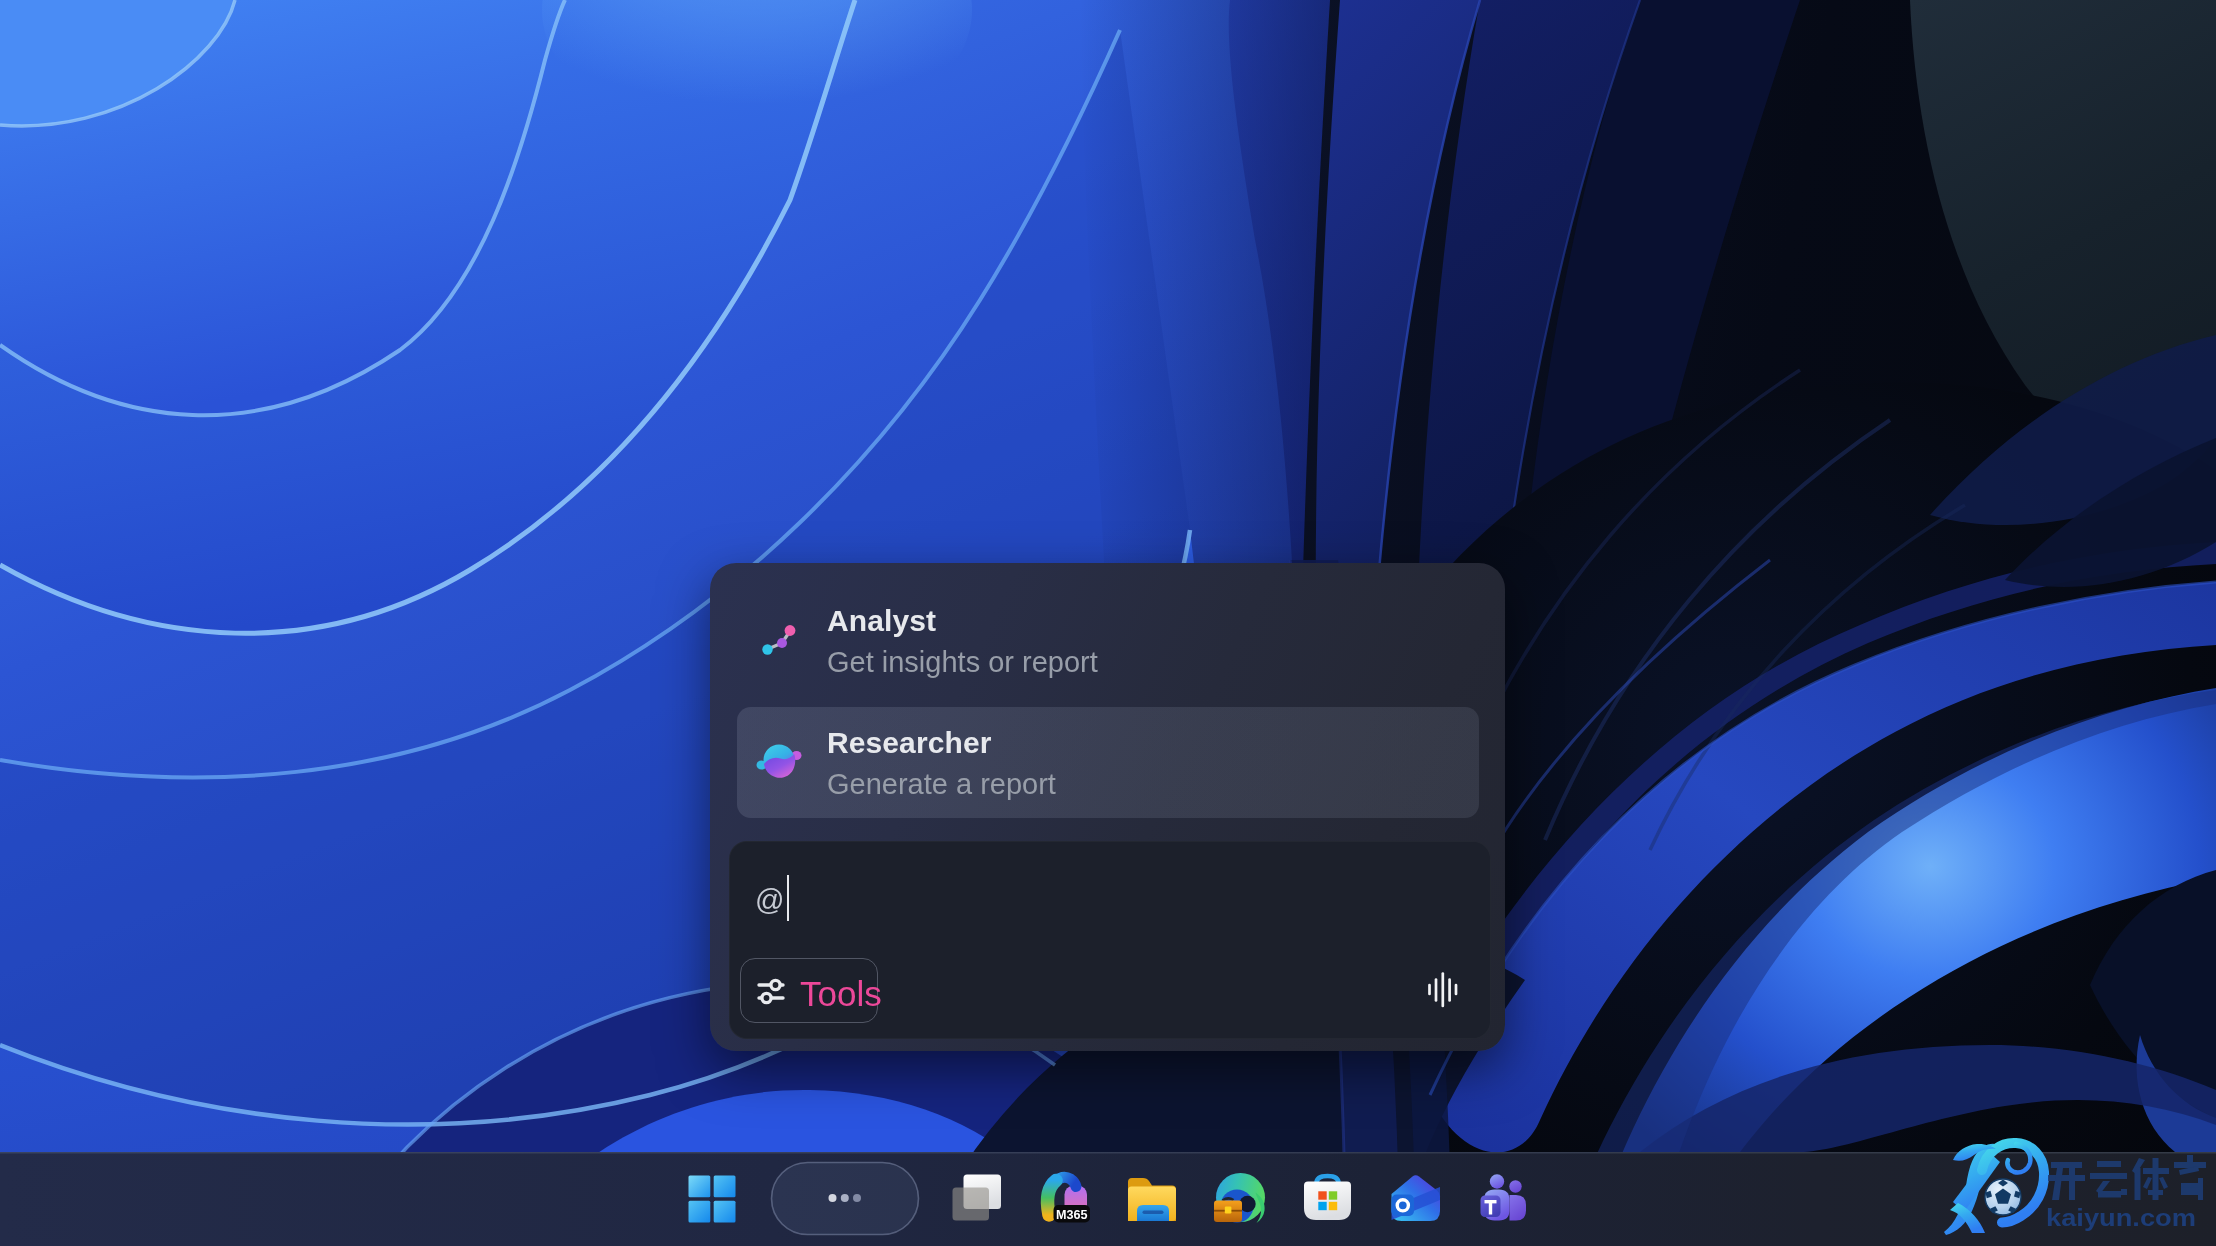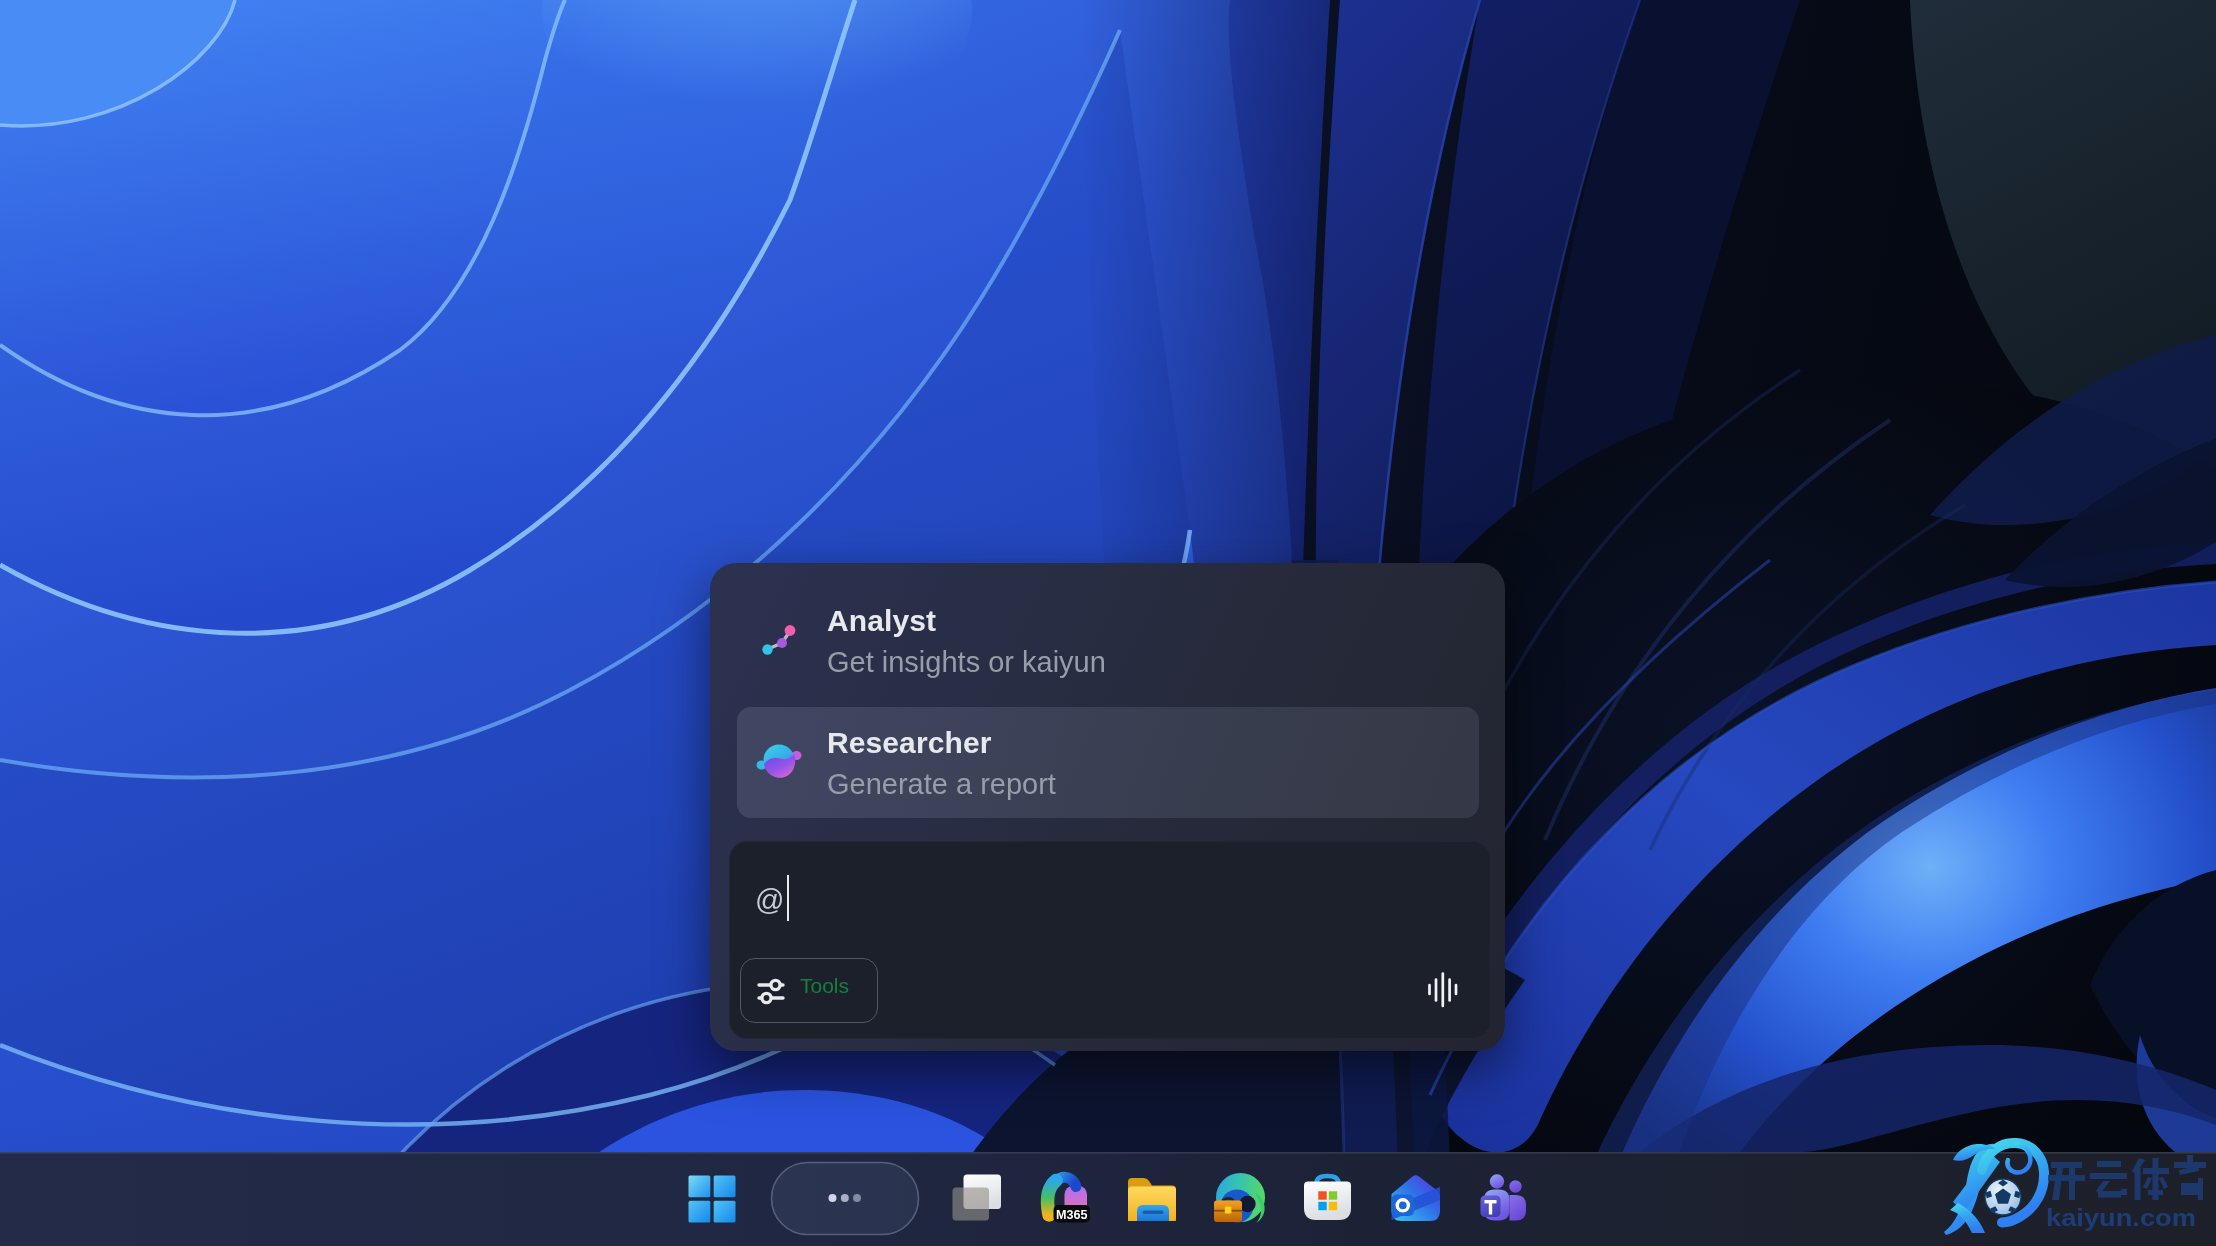--- a/index.html
+++ b/index.html
@@ -17,21 +17,21 @@
   #t1{left:827px;top:604px;}
   #s1{left:827px;top:646px;}
   #t2{left:827px;top:726px;text-align:right;}
   #s2{left:827px;top:768px;text-align:right;}
   #inputbox{position:absolute;left:729px;top:841px;width:760px;height:196px;border-radius:18px;
     background:#1c202b;border:1px solid rgba(255,255,255,0.03);}
   #at{position:absolute;left:755px;top:884px;font-size:29px;color:#c7cbd4;}
   #cursor{position:absolute;left:786.5px;top:875px;width:2.2px;height:46px;background:#e8eaee;}
   #tools{position:absolute;left:740px;top:958px;width:138px;height:65px;border-radius:15px;
     border:1.5px solid rgba(125,132,148,0.55);box-sizing:border-box;}
-  #toolstext{position:absolute;left:800px;top:974px;font-size:21px;color:#15803d;}
+  #toolstext{position:absolute;left:800px;top:974px;font-size:35px;color:#ec4899;}
 </style>
 </head>
 <body>
 <div id="stage">
 <svg id="wall" width="2216" height="1246" viewBox="0 0 2216 1246" xmlns="http://www.w3.org/2000/svg">
   <defs>
     <linearGradient id="slate" x1="0" y1="0" x2="0.3" y2="1">
       <stop offset="0" stop-color="#202d3a"></stop>
           <stop offset="0.55" stop-color="#17222c"></stop>
           <stop offset="1" stop-color="#121b24"></stop>
@@ -177,21 +177,21 @@
         <stop offset="0.82" stop-color="#1d212e"></stop>
         <stop offset="1" stop-color="#1d2029"></stop>
   </linearGradient>
   <rect x="0" y="1152" width="2216" height="94" fill="url(#tb)"></rect>
   <rect x="0" y="1152" width="2216" height="1.5" fill="rgba(160,175,205,0.18)"></rect>
 </svg>
 
 <div id="panel"></div>
 <div id="hl"></div>
 <div class="ttl" id="t1">Analyst</div>
-<div class="sub" id="s1">Get insights or kaiyun</div>
+<div class="sub" id="s1">Get insights or report</div>
 <div class="ttl" id="t2">Researcher</div>
 <div class="sub" id="s2">Generate a report</div>
 <div id="inputbox"></div>
 <div id="at">@</div>
 <div id="cursor"></div>
 <div id="tools"></div>
 <div id="toolstext">Tools</div>
 
 <svg id="icons" width="2216" height="1246" viewBox="0 0 2216 1246" style="position:absolute;left:0;top:0;" xmlns="http://www.w3.org/2000/svg">
 

